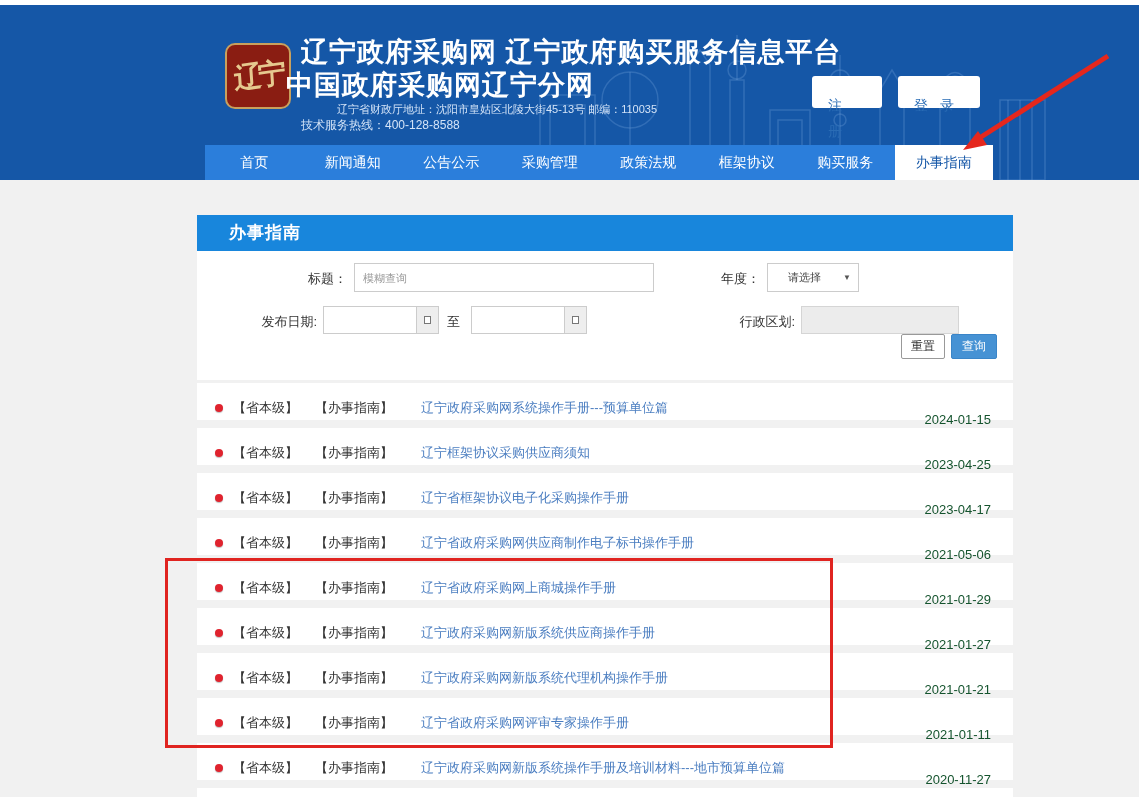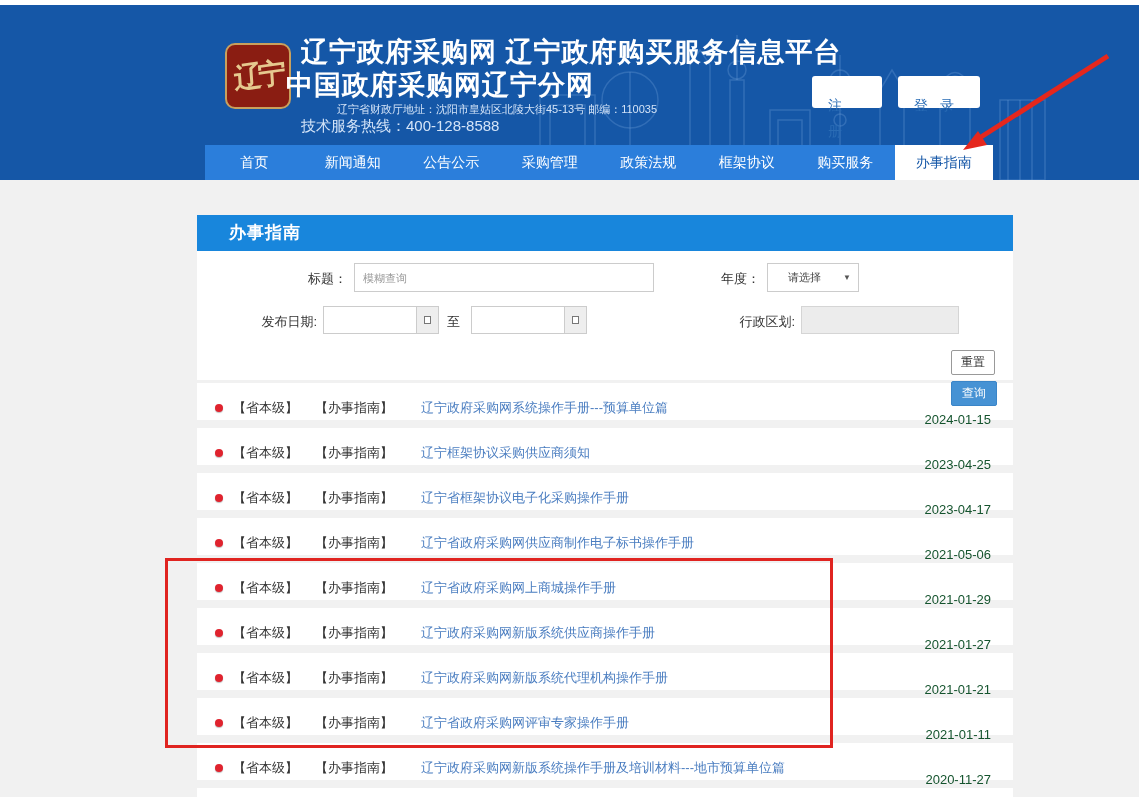--- a/index.html
+++ b/index.html
@@ -10,21 +10,21 @@
   .top-strip { position:absolute; left:0; top:0; width:1139px; height:5px; background:#ffffff; }
 
   
   .header { position:absolute; left:0; top:5px; width:1139px; height:175px; background:#1557a7; }
   .skyline { position:absolute; left:520px; top:20px; width:560px; height:155px; opacity:.55; }
   .logo { position:absolute; left:225px; top:38px; width:66px; height:66px; background:#8a1d12; border:2px solid #c9a05d; border-radius:10px; color:#e6c98f; display:flex; align-items:center; justify-content:center; font-family:"DejaVu Serif",serif; font-size:28px; font-weight:bold; transform:rotate(0deg); cursor:pointer; }
   .logo span { transform:rotate(-8deg) skewX(-4deg); letter-spacing:-4px; }
   .h-title { position:absolute; left:301px; top:29px; color:#ffffff; font-size:27px; font-weight:bold; letter-spacing:1px; white-space:nowrap; }
   .h-subtitle { position:absolute; left:286px; top:62px; color:#ffffff; font-size:27px; font-weight:bold; letter-spacing:1px; white-space:nowrap; }
   .h-address { position:absolute; left:301px; top:97px; color:#d4e4f8; font-size:11px; white-space:nowrap;margin-left:36px; }
-  .h-hotline { position:absolute; left:301px; top:112px; color:#d4e4f8; font-size:15px; white-space:nowrap; }
+  .h-hotline { position:absolute; left:301px; top:112px; color:#d4e4f8; font-size:12px; white-space:nowrap; }
   .h-btn { position:absolute; top:71px; height:26px; background:#ffffff; border:none; border-radius:3px; color:#2a6cb5; font-size:14px; letter-spacing:4px; text-align:left; line-height:26px; cursor:pointer; padding:16px; }
   .btn-register { left:812px; width:70px; }
   .btn-login { left:898px; width:82px; }
 
   
   .nav { position:absolute; left:205px; top:145px; width:788px; height:35px; background:#2b7edb; display:flex; }
   .nav-item { flex:1; text-align:center; line-height:35px; color:#ffffff; font-size:14px; cursor:pointer; white-space:nowrap; }
   .nav-item.active { background:#ffffff; color:#1557a7; }
 
   
@@ -42,21 +42,21 @@
   .sel-year { position:absolute; left:570px; top:12px; width:92px; height:29px; border:1px solid #cccccc; background:#ffffff; font-size:11px; color:#444; line-height:27px; padding-left:20px; cursor:pointer; }
   .sel-caret { position:absolute; right:7px; top:0; font-size:8px; color:#555; line-height:27px; }
   .lbl-date { left:40px; top:62px; width:80px; }
   .date-box { position:absolute; top:55px; width:116px; height:28px; border:1px solid #cccccc; background:#ffffff; }
   .date-1 { left:126px; } .date-2 { left:274px; }
   .cal-btn { position:absolute; right:0; top:0; width:22px; height:26px; background:#eeeeee; border-left:1px solid #cccccc; cursor:pointer; display:flex; align-items:center; justify-content:center; }
   .cal-glyph { width:7px; height:8px; border:1px solid #777; background:#fff; }
   .lbl-to { position:absolute; left:250px; top:62px; }
   .lbl-region { left:520px; top:62px; width:78px; }
   .inp-region { position:absolute; left:604px; top:55px; width:158px; height:28px; border:1px solid #d5d5d5; background:#ececec; }
-  .btn-row { position:absolute; right:16px; top:99px; display:flex; gap:6px;flex-direction:column; }
+  .btn-row { position:absolute; right:16px; top:83px; display:flex; gap:6px; }
   .btn-reset { width:44px; height:25px; background:#ffffff; border:1px solid #999999; border-radius:2px; font-size:12px; color:#333; cursor:pointer; }
   .btn-query { width:46px; height:25px; background:#4692d4; border:1px solid #3a85c8; border-radius:2px; font-size:12px; color:#ffffff; cursor:pointer; }
 
   
   .list { width:816px; background:#f1f1f1; padding-top:3px; }
   .row { height:37px; background:#ffffff; margin-bottom:8px; display:flex; align-items:center; padding:12px 22px 0 18px; font-size:13px; }
   .dot { width:8px; height:8px; border-radius:50%; background:#e0232e; margin-right:10px; flex:none; box-shadow:0 1px 1px rgba(0,0,0,.25); }
   .lvl { width:82px; color:#333; flex:none; }
   .cat { width:84px; color:#333; flex:none; }
   .title-link { flex:1; margin-left:22px; color:#4a7dc0; cursor:pointer; white-space:nowrap; overflow:hidden; }

